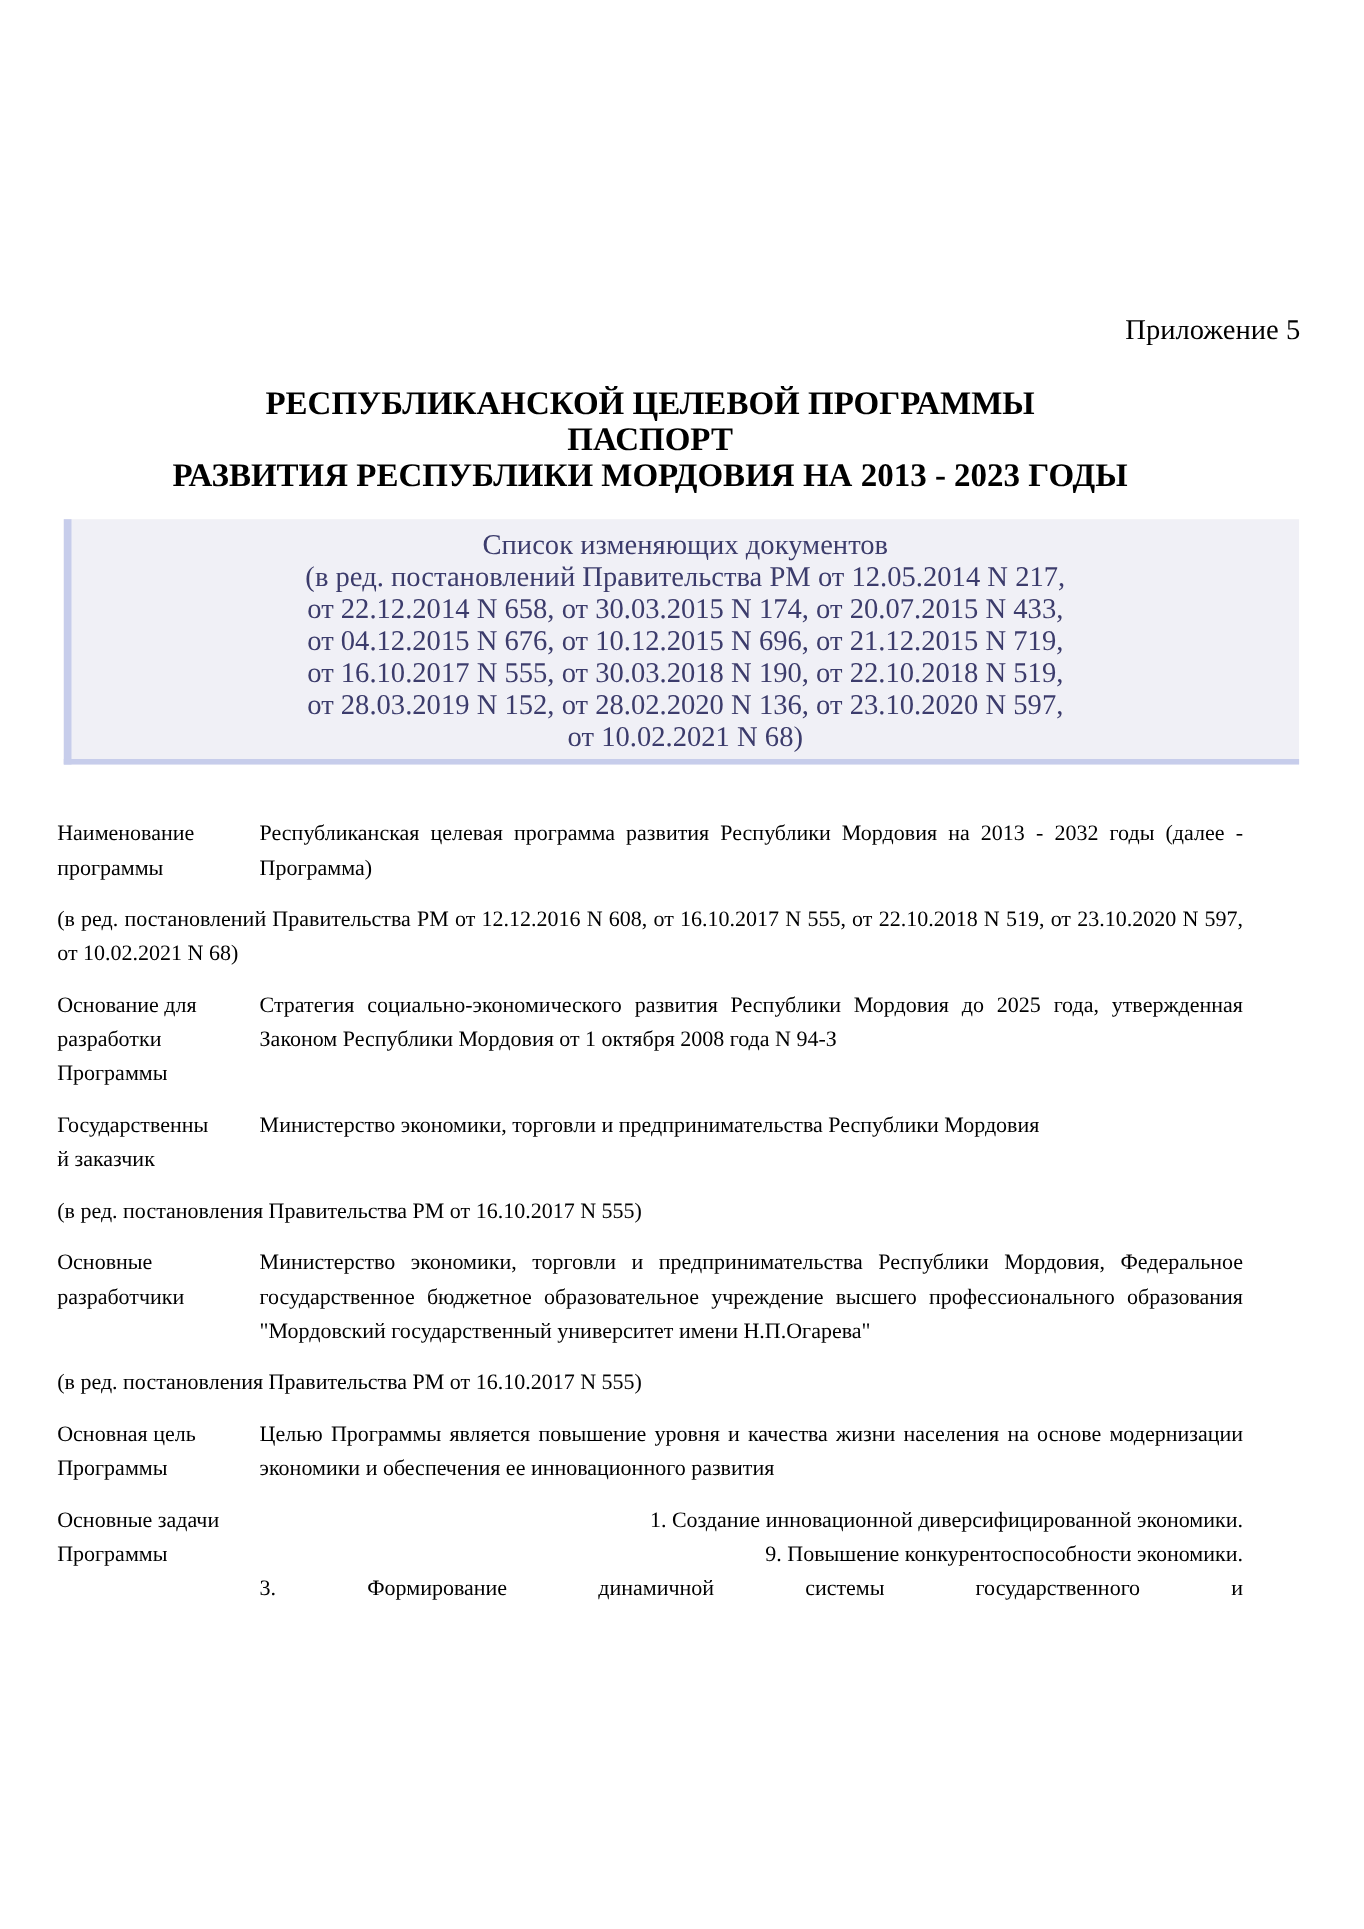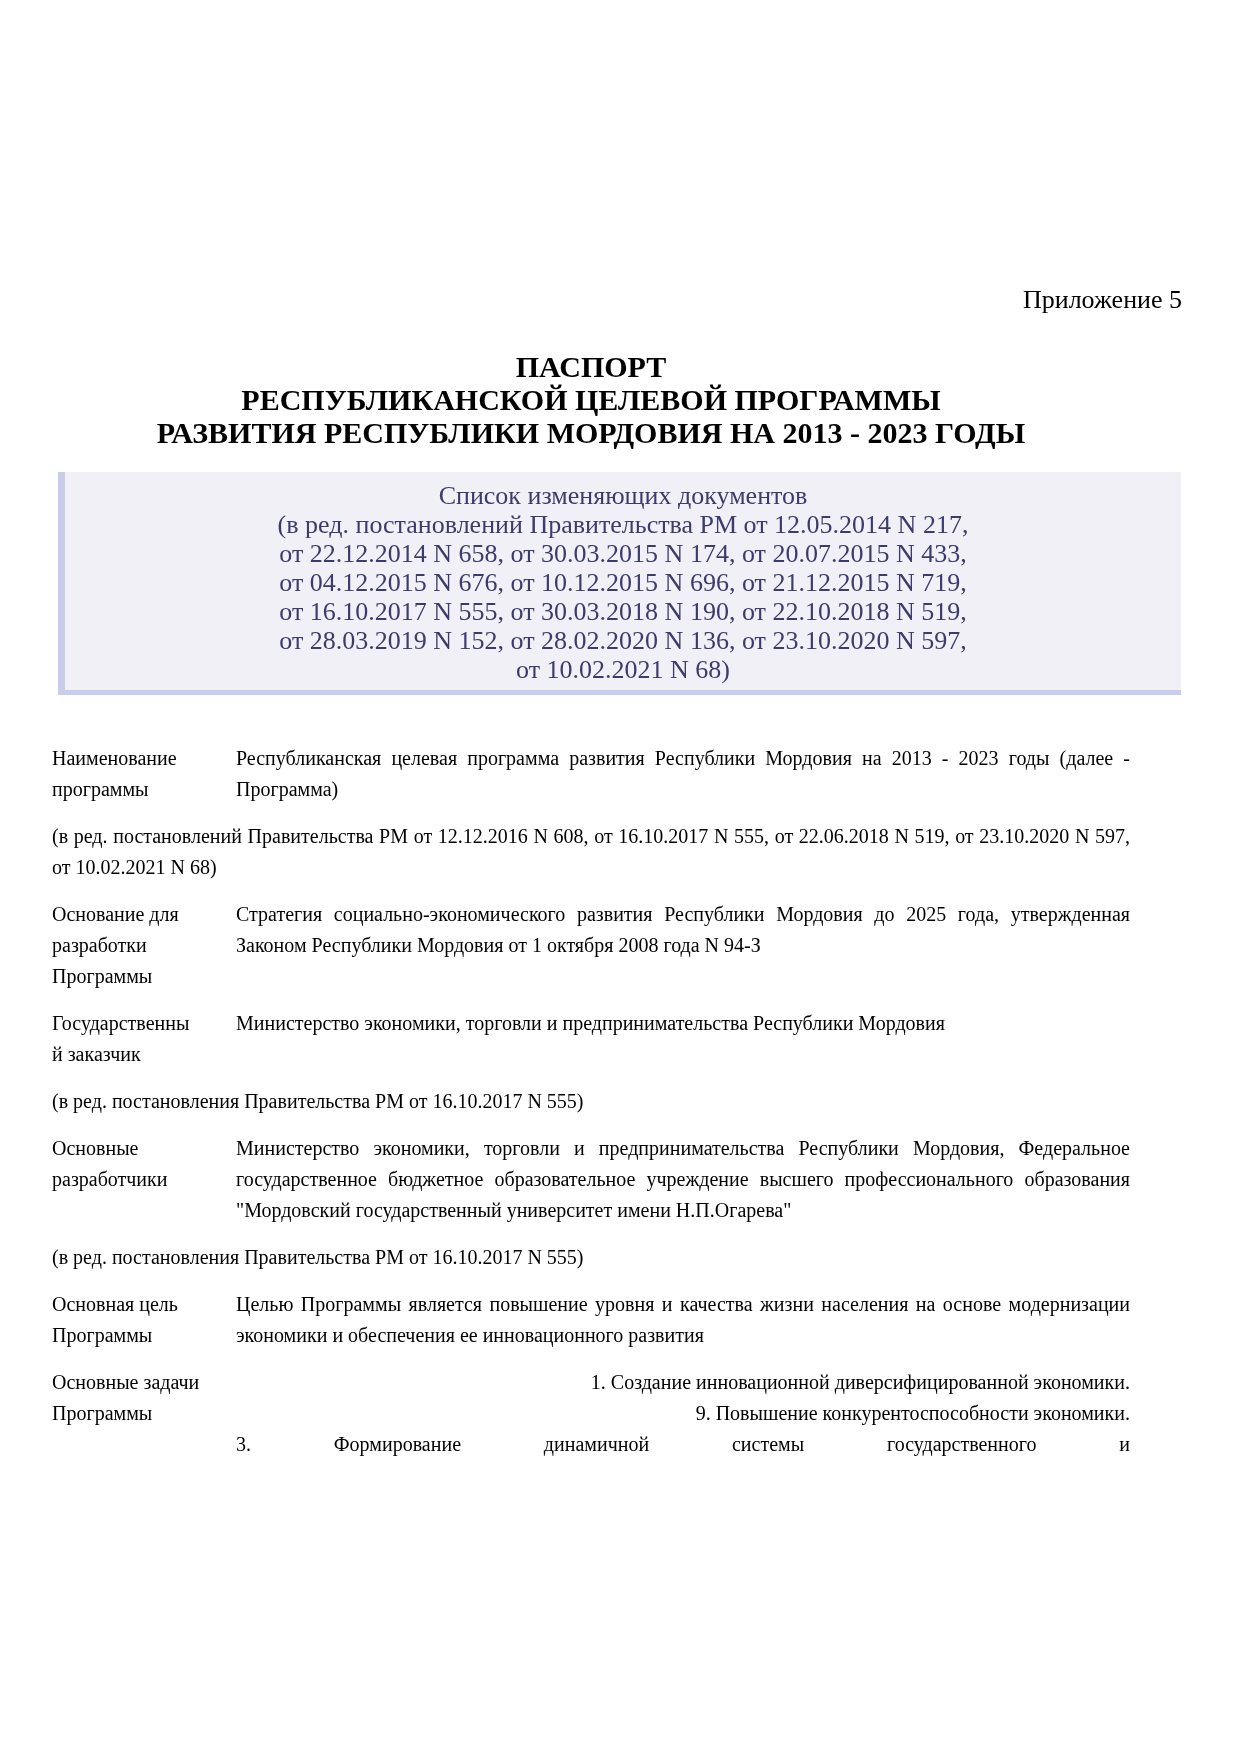--- a/index.html
+++ b/index.html
@@ -62,44 +62,44 @@
   .task.stretch { text-align: justify; text-align-last: justify; }
 </style>
 </head>
 <body>
 
 <div class="page">
 
   <div class="annex">Приложение 5</div>
 
   <div class="doc-title">
+    <div>РЕСПУБЛИКАНСКОЙ ЦЕЛЕВОЙ ПРОГРАММЫ</div>
     <div>ПАСПОРТ</div>
-    <div>РЕСПУБЛИКАНСКОЙ ЦЕЛЕВОЙ ПРОГРАММЫ</div>
     <div>РАЗВИТИЯ РЕСПУБЛИКИ МОРДОВИЯ НА 2013 - 2023 ГОДЫ</div>
   </div>
 
   <div class="amend-box">
     <div>Список изменяющих документов</div>
     <div>(в ред. постановлений Правительства РМ от 12.05.2014 N 217,</div>
     <div>от 22.12.2014 N 658, от 30.03.2015 N 174, от 20.07.2015 N 433,</div>
     <div>от 04.12.2015 N 676, от 10.12.2015 N 696, от 21.12.2015 N 719,</div>
     <div>от 16.10.2017 N 555, от 30.03.2018 N 190, от 22.10.2018 N 519,</div>
     <div>от 28.03.2019 N 152, от 28.02.2020 N 136, от 23.10.2020 N 597,</div>
     <div>от 10.02.2021 N 68)</div>
   </div>
 
   <div class="passport">
 
     <div class="row">
       <div class="row-label">Наименование
 программы</div>
-      <div class="row-value">Республиканская целевая программа развития Республики Мордовия на 2013 - 2023 годы (далее - Программа)</div>
+      <div class="row-value">Республиканская целевая программа развития Республики Мордовия на 2013 - 2032 годы (далее - Программа)</div>
     </div>
 
-    <div class="amend-note">(в ред. постановлений Правительства РМ от 12.12.2016 N 608, от 16.10.2017 N 555, от 22.06.2018 N 519, от 23.10.2020 N 597, от 10.02.2021 N 68)</div>
+    <div class="amend-note">(в ред. постановлений Правительства РМ от 12.12.2016 N 608, от 16.10.2017 N 555, от 22.10.2018 N 519, от 23.10.2020 N 597, от 10.02.2021 N 68)</div>
 
     <div class="row">
       <div class="row-label">Основание для
 разработки
 Программы</div>
       <div class="row-value">Стратегия социально-экономического развития Республики Мордовия до 2025 года, утвержденная Законом Республики Мордовия от 1 октября 2008 года N 94-З</div>
     </div>
 
     <div class="row">
       <div class="row-label">Государственны

